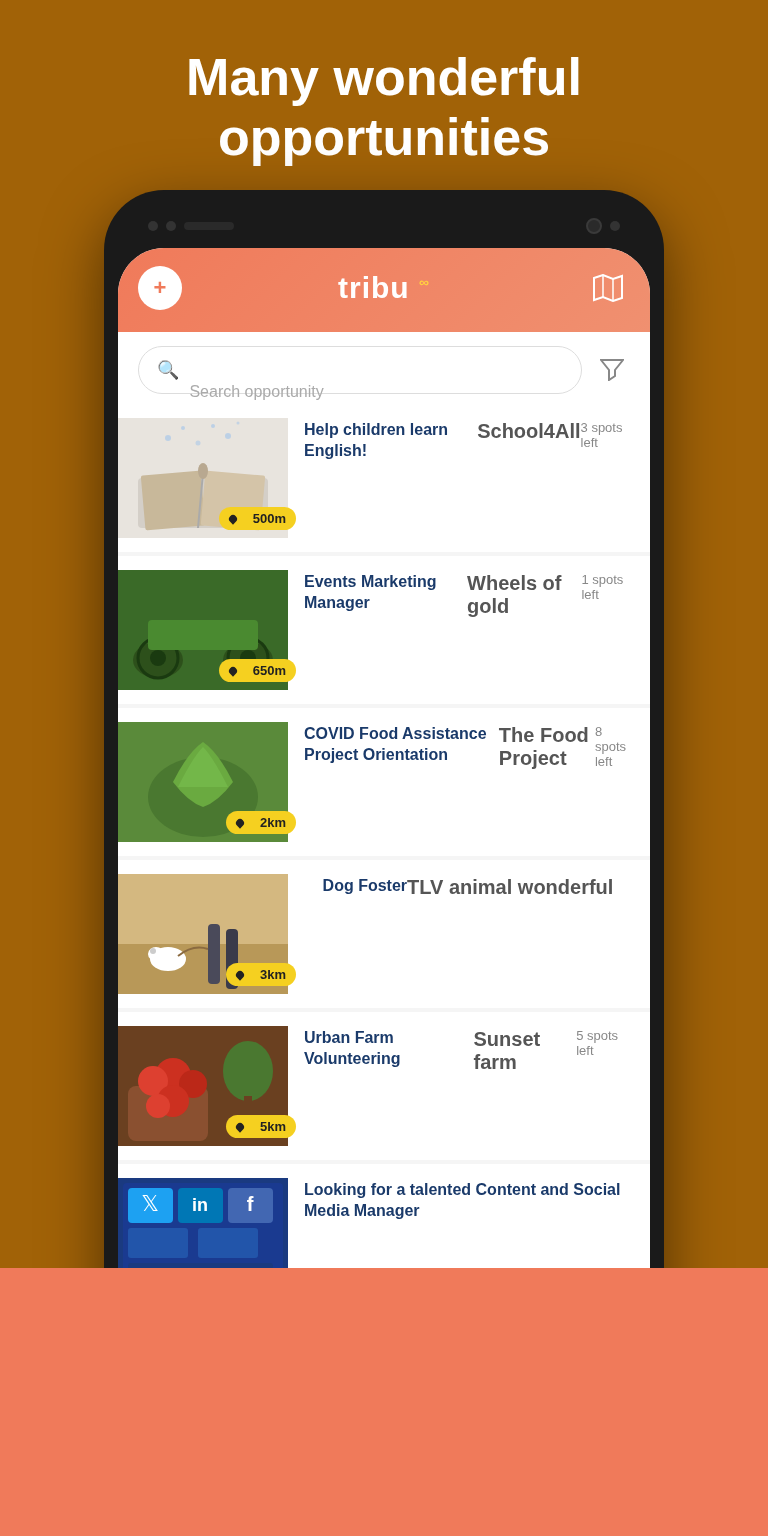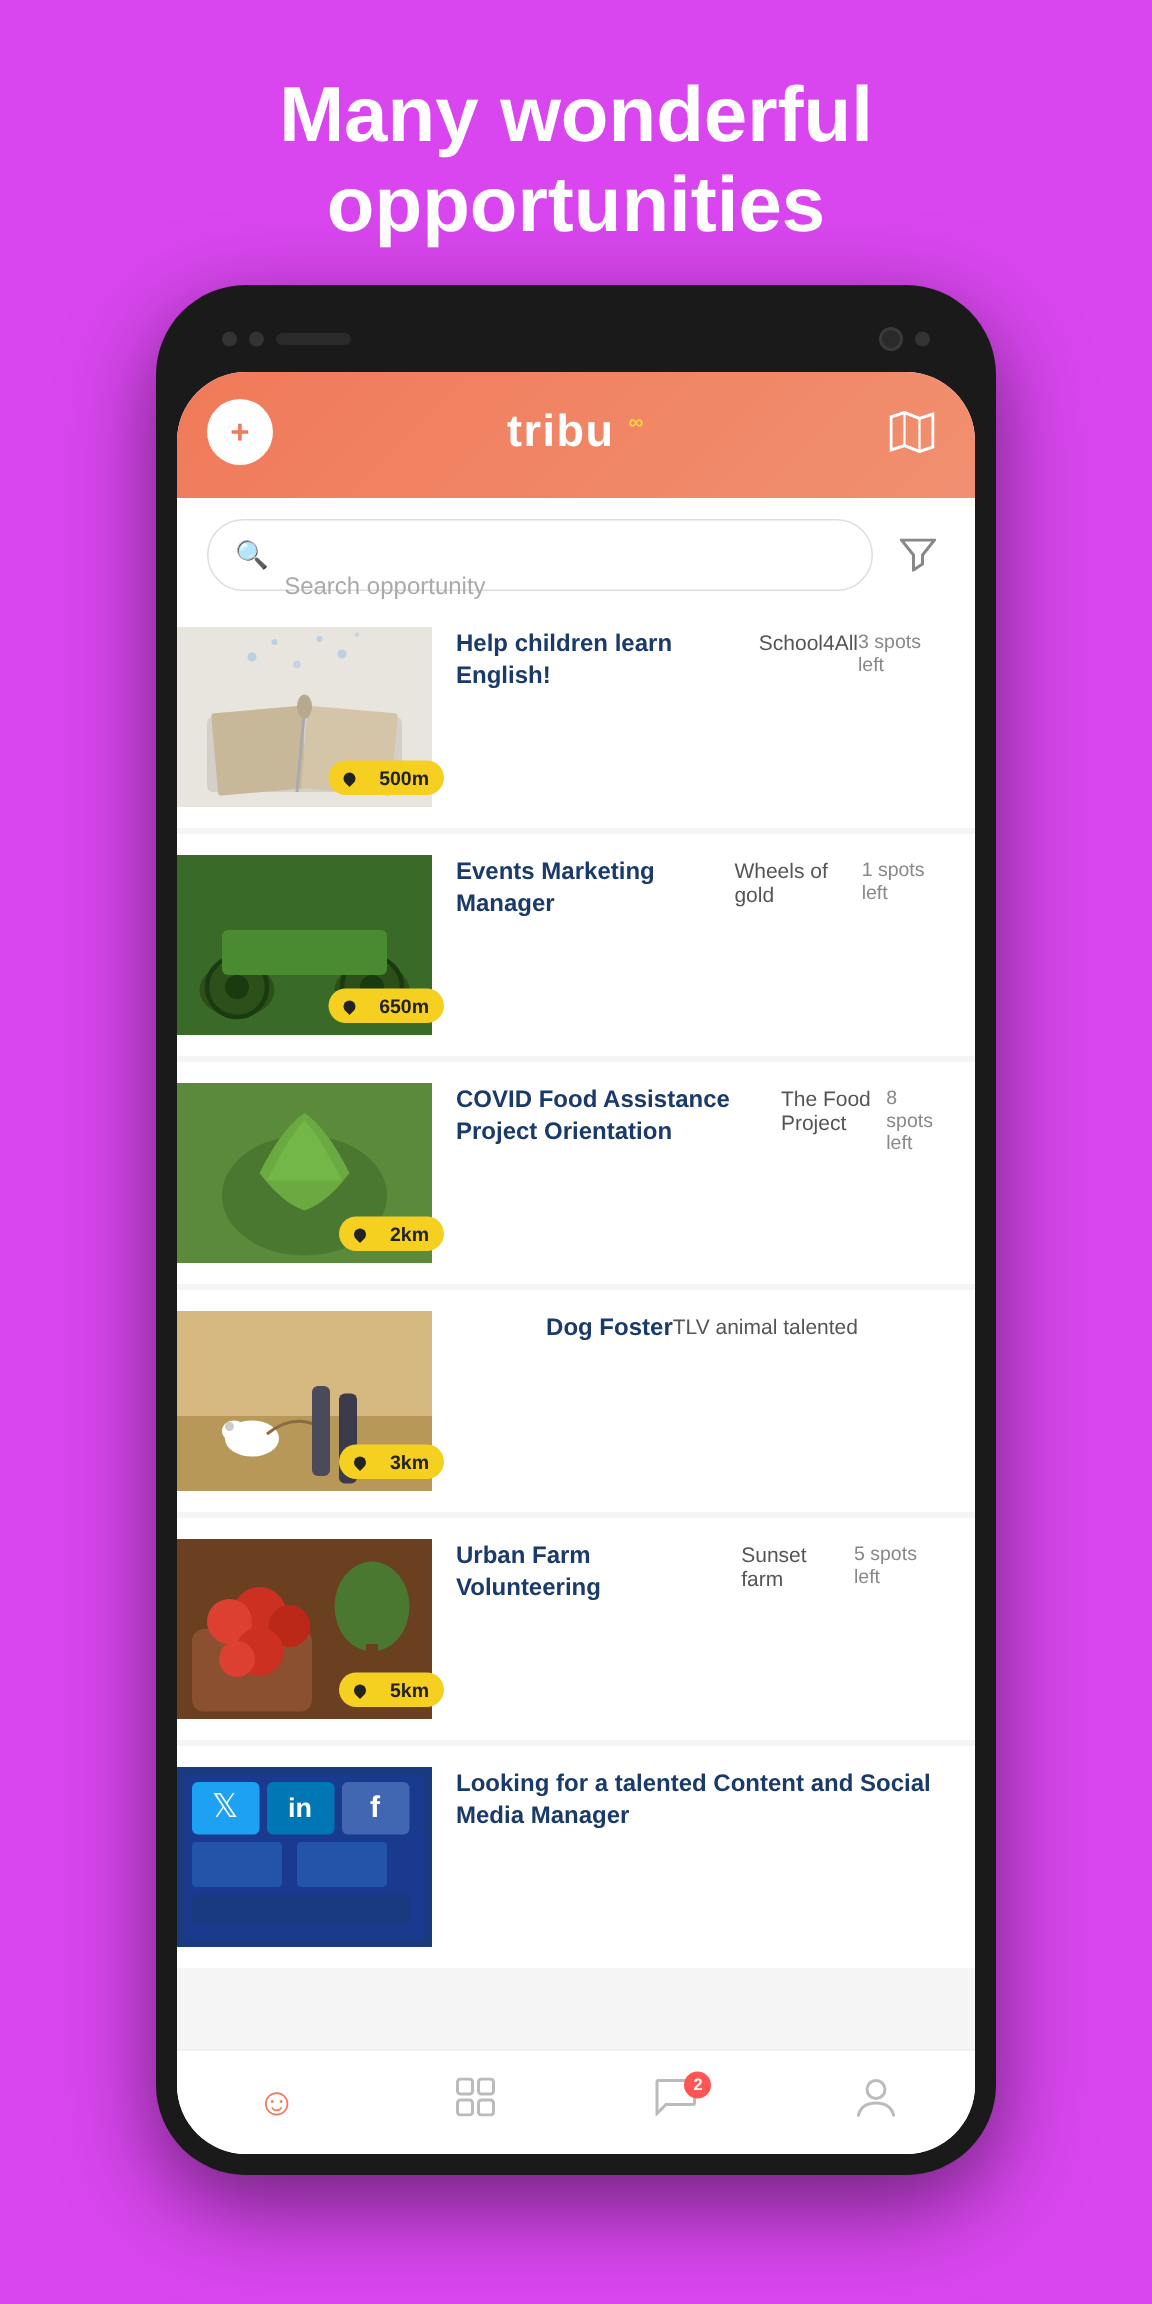--- a/index.html
+++ b/index.html
@@ -228,23 +228,24 @@
       padding-top: 2px;
     }
     .opp-title {
       font-size: 16px;
       font-weight: 700;
       color: #1a3a6a;
       line-height: 1.3;
       margin-bottom: 4px;
     }
     .opp-org {
-      font-size: 14px;
+      font-size: 20px;
       color: #555;
       margin-bottom: 8px;
+      font-weight: bold;
     }
     .opp-spots {
       font-size: 13px;
       color: #888;
     }
 
     
     .bottom-nav {
       background: white;
       height: 70px;
@@ -278,21 +279,21 @@
       display: flex; align-items: center; justify-content: center;
       font-weight: 700;
     }
 
     
     .opportunities-list::-webkit-scrollbar { display: none; }
   </style>
 </head>
 <body>
 
-<div style="width:768px;height:1536px;background:#d946ef;position:relative;overflow:hidden;">
+<div style="width:768px;height:1268px;background:#a16207;position:relative;overflow:hidden;">
 
   <div class="page-title">
     <span>Many wonderful</span><br>
     <span>opportunities</span>
   </div>
 
   <div class="phone-wrapper">
     <div class="phone-outer">
 
       <div class="phone-notch-bar">
@@ -439,21 +440,21 @@
     </svg>
         </div>
 
       <div class="distance-badge">
         <div class="pin-dot"></div>
         <span>3km</span>
       </div>
       </div>
       <div class="opp-info">
         <div class="opp-title">Dog Foster</div>
-        <div class="opp-org">TLV animal talented</div>
+        <div class="opp-org">TLV animal wonderful</div>
 
       </div>
     </div>
             <div class="opp-card">
       <div class="opp-image-wrap">
         <div class="opp-image-placeholder img-farm" style="width:100%;height:100%;border-radius:4px;">
           <svg width="100%" height="100%" viewBox="0 0 170 120" xmlns="http://www.w3.org/2000/svg">
       <rect width="170" height="120" fill="#6a4020"></rect>
       <rect x="10" y="60" width="80" height="55" rx="8" fill="#8a5030"></rect>
 

